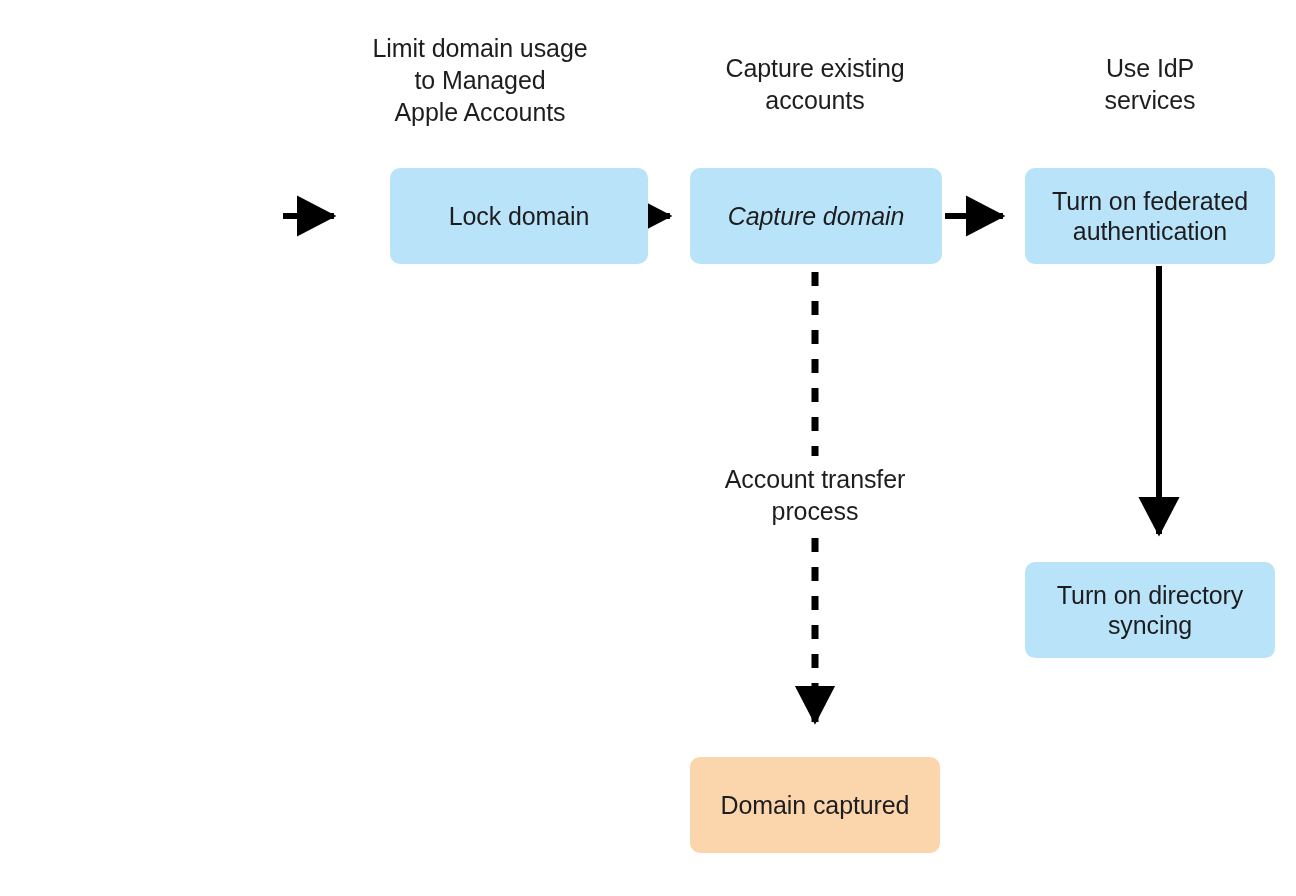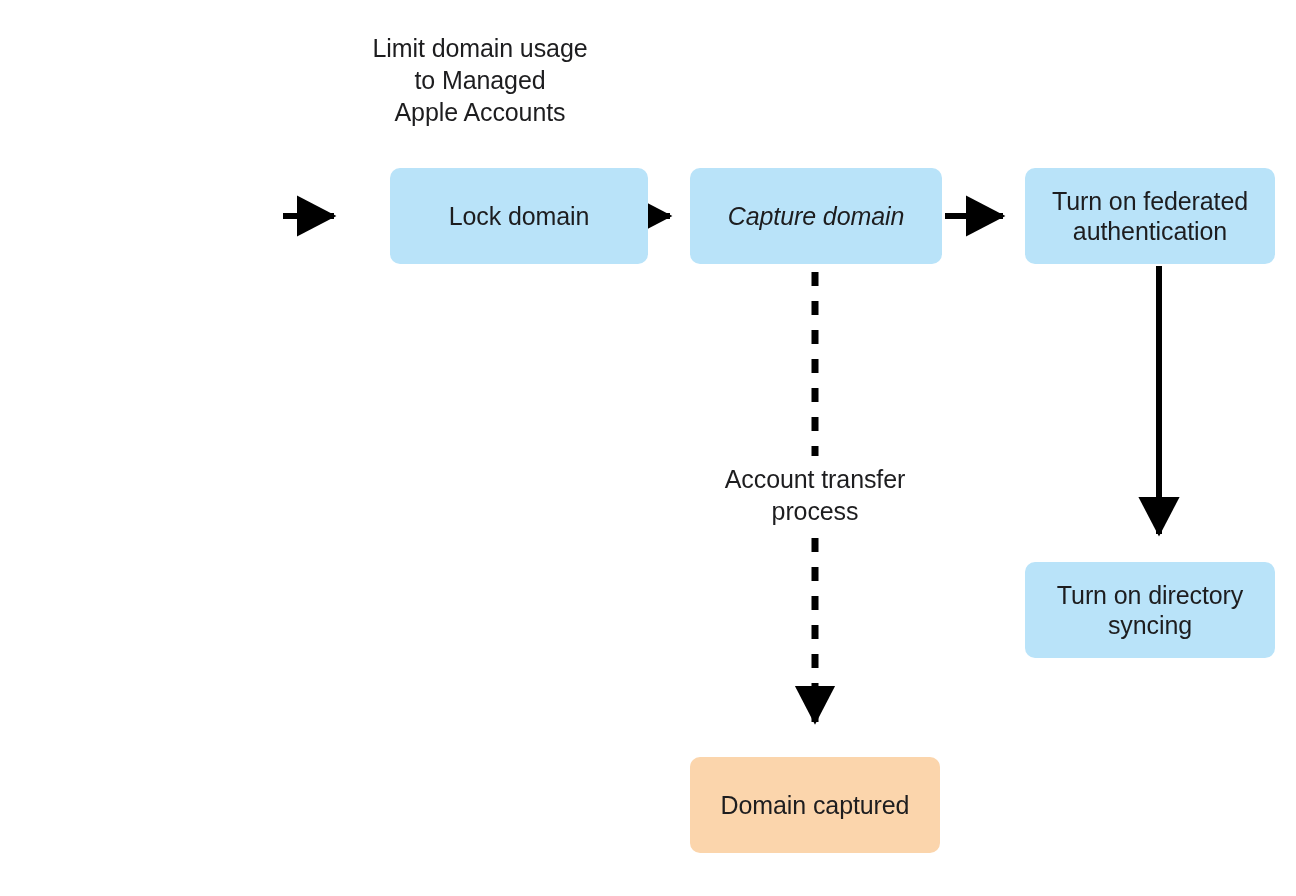--- a/index.html
+++ b/index.html
@@ -89,21 +89,25 @@
     <line x1="1159" y1="266" x2="1159" y2="534" stroke="#000000" stroke-width="6" marker-end="url(#arrowDown)"></line>
 
     <line x1="815" y1="272" x2="815" y2="456" stroke="#000000" stroke-width="7" stroke-dasharray="14 15"></line>
     <line x1="815" y1="538" x2="815" y2="722" stroke="#000000" stroke-width="7" stroke-dasharray="14 15" marker-end="url(#arrowDownDash)"></line>
   </svg>
 
   <div class="caption" style="left:330px; top:32px; width:300px;">Limit domain usage
 to Managed
 Apple Accounts</div>
 
+  <div class="caption" style="left:665px; top:52px; width:300px;">Capture existing
+accounts</div>
 
+  <div class="caption" style="left:1020px; top:52px; width:260px;">Use IdP
+services</div>
 
 
   <div class="node" style="left:355px; top:168px; width:258px; height:96px; background:#b9e3f9;margin-left:35px;">Lock domain</div>
 
   <div class="node" style="left:690px; top:168px; width:252px; height:96px; background:#b9e3f9;font-style:italic;">Capture domain</div>
 
   <div class="node" style="left:1025px; top:168px; width:250px; height:96px; background:#b9e3f9;">Turn on federated
 authentication</div>
 
   <div class="node" style="left:1025px; top:562px; width:250px; height:96px; background:#b9e3f9;">Turn on directory

